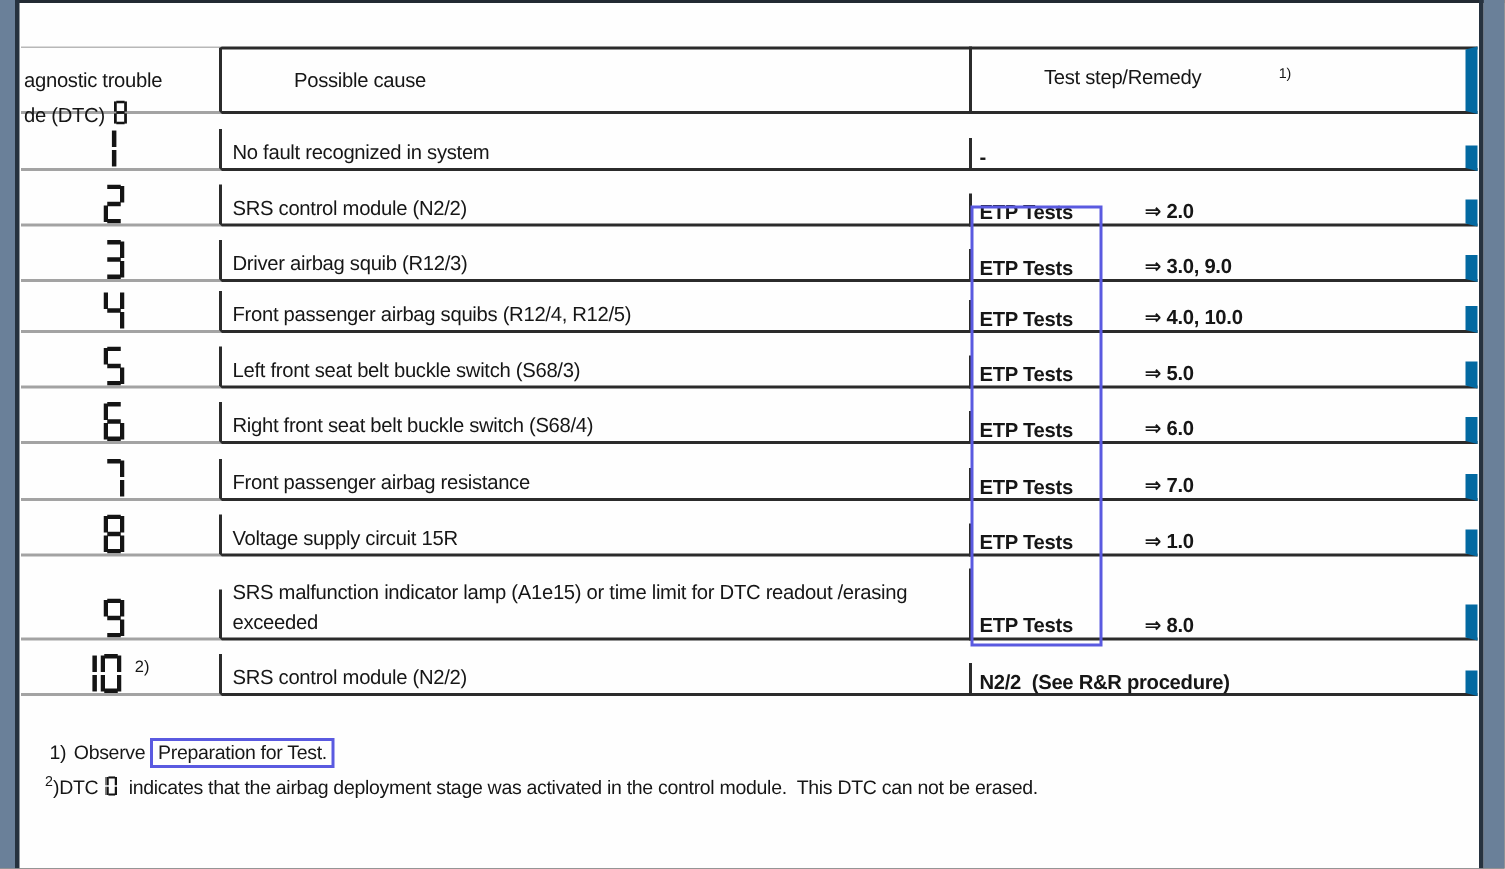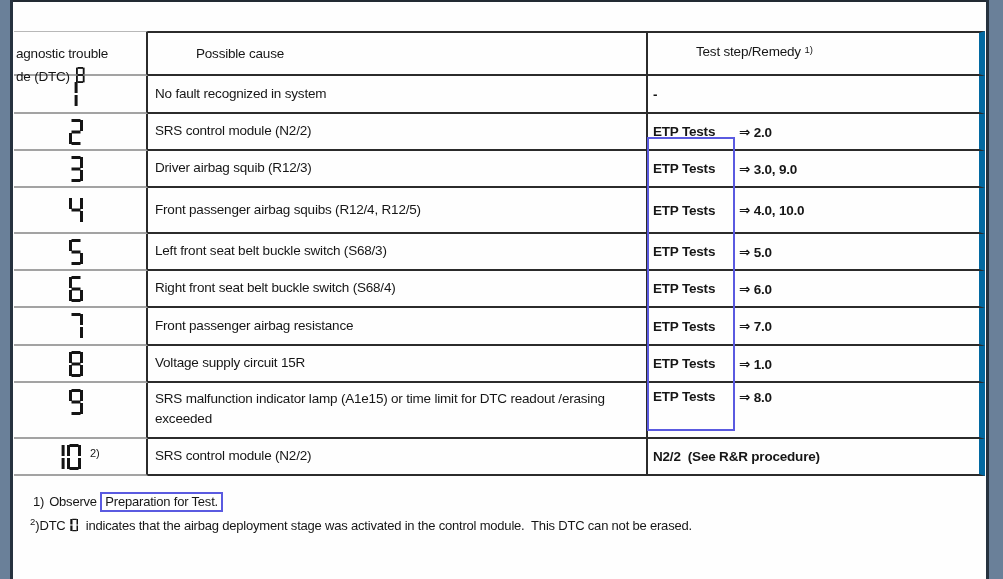--- a/index.html
+++ b/index.html
@@ -14,26 +14,26 @@
   .band.right{right:0;width:14px;}
   .edgeline{position:absolute;top:0;height:579px;width:3px;background:#26323f;}
   .edgeline.left{left:10px;}
   .edgeline.right{right:14px;}
 
   .tbl{position:absolute;left:14px;top:31px;width:971px;}
   .trow,.thead{display:flex;width:971px;}
   .cell{box-sizing:border-box;display:flex;align-items:center;}
   .c1{width:134px;border-right:2px solid #2b2b2b;border-bottom:2px solid #a3a3a3;justify-content:center;}
   .c2{width:500px;border-right:2px solid #2b2b2b;border-bottom:2px solid #2b2b2b;padding-left:7px;line-height:1.5;}
-  .c3{width:337px;border-right:6px solid #0369a1;border-bottom:2px solid #2b2b2b;padding-left:5px;}
+  .c3{width:337px;border-right:8px solid #0369a1;border-bottom:2px solid #2b2b2b;padding-left:5px;gap:24px;}
   .thead{height:45px;}
   .thead .cell{align-items:flex-start;padding-top:11px;font-size:13.5px;padding-left:48px;}
   .thead .c1{border-top:1px solid #b8b8b8;justify-content:flex-start;padding-left:2px;line-height:1.6;}
   .thead .c2,.thead .c3{border-top:2px solid #2b2b2b;}
-  .trow{font-size:13.5px;}
+  .trow{font-size:13.5px;align-items:flex-end;}
   .trow.top .cell{align-items:flex-start;padding-top:6px;}
   .cause{font-weight:400;}
   .etp{font-weight:700;width:86px;flex:none;}
   .rest{font-weight:700;white-space:pre-wrap;}
   sup.fnmark{font-size:9.5px;letter-spacing:0;}
   .dtc-note{font-size:11px;margin-left:8px;transform:translateY(-4px);letter-spacing:0;}
   .sseg{display:inline-flex;align-items:center;}
   .sseg svg{margin:0 1px;display:block;}
   .hseg{display:inline-flex;margin-left:6px;transform:translateY(2px);}
   .fseg{display:inline-flex;margin:0 4px;transform:translateY(1.5px);}
@@ -134,21 +134,21 @@
             </span>
         <span class="dtc-note"></span>
       </div>
       <div class="cell c2 cause">Driver airbag squib (R12/3)</div>
       <div class="cell c3">
         <span class="etp">ETP Tests</span>
         <span class="rest">⇒ 3.0, 9.0</span>
       </div>
     </div>
 
-    <div class="trow" style="height: 46px;">
+    <div class="trow" style="height: 34px;">
       <div class="cell c1">
         <span class="sseg">
               <svg viewBox="0 0 14 26" width="14.00" height="26" fill="#141414">
                 <rect x="0" y="1" width="3" height="11"></rect>
                 <rect x="2.5" y="11.5" width="9" height="3"></rect>
                 <rect x="11" y="1" width="3" height="11"></rect>
                 <rect x="11" y="14" width="3" height="11"></rect>
               </svg>
             </span>
         <span class="dtc-note"></span>

